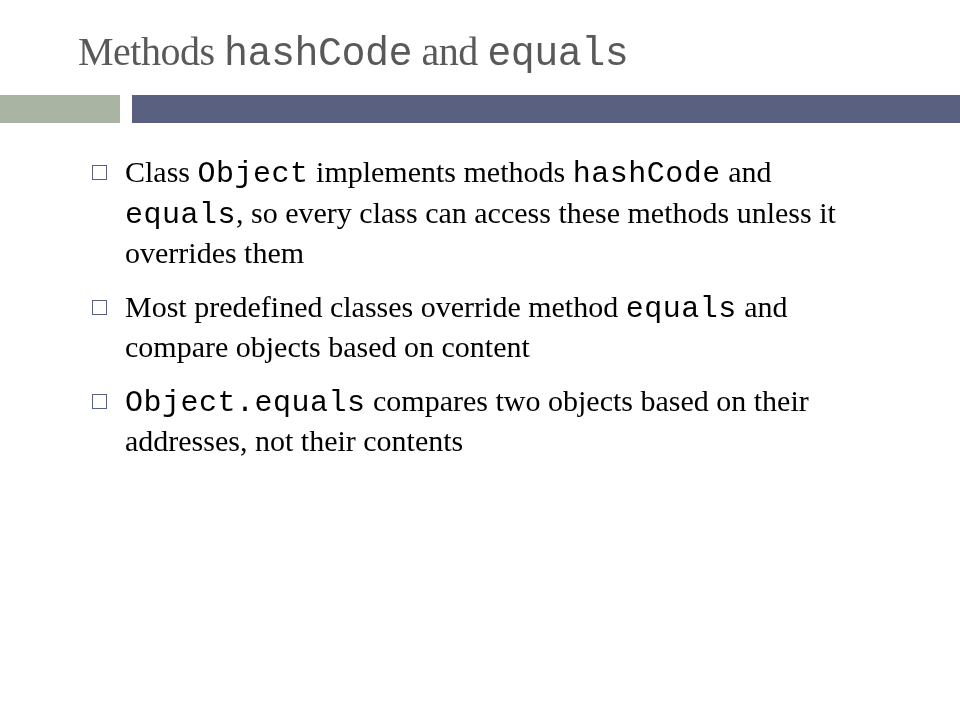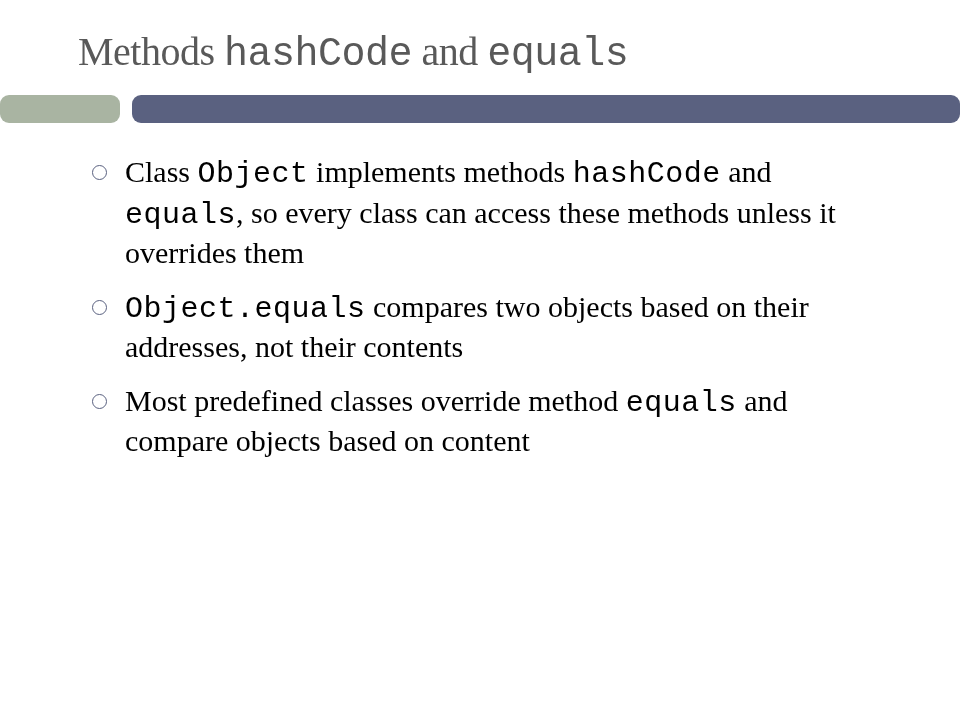--- a/index.html
+++ b/index.html
@@ -1,15 +1,15 @@
 <!DOCTYPE html>
 <html><head>
 <meta charset="utf-8">
 <style>
-  * { margin: 0; padding: 0; box-sizing: border-box; border-radius: 9px; }
+  * { margin: 0; padding: 0; box-sizing: border-box; }
   body {
     width: 960px;
     height: 720px;
     background: #ffffff;
     font-family: Georgia, 'Times New Roman', serif;
     position: relative;
     overflow: hidden;
   }
   .title-area {
     padding: 28px 0 18px 78px;
@@ -82,19 +82,19 @@
   <div class="divider-main"></div>
 </div>
 
 <div class="content" id="bullet-container">
 <div class="bullet-item">
       <div class="bullet-marker"></div>
       <div class="bullet-text"><span>Class </span><span class="code">Object</span><span> implements methods </span><span class="code">hashCode</span><span> and </span><span class="code">equals</span><span>, so every class can access these methods unless it overrides them</span></div>
     </div>
     <div class="bullet-item">
       <div class="bullet-marker"></div>
-      <div class="bullet-text"><span class="code">Object.equals</span><span> compares two objects based on their addresses, not their contents</span></div>
+      <div class="bullet-text"><span>Most predefined classes override method </span><span class="code">equals</span><span> and compare objects based on content</span></div>
     </div>
     <div class="bullet-item">
       <div class="bullet-marker"></div>
-      <div class="bullet-text"><span>Most predefined classes override method </span><span class="code">equals</span><span> and compare objects based on content</span></div>
+      <div class="bullet-text"><span class="code">Object.equals</span><span> compares two objects based on their addresses, not their contents</span></div>
     </div>
   </div>
 
 </body></html>

